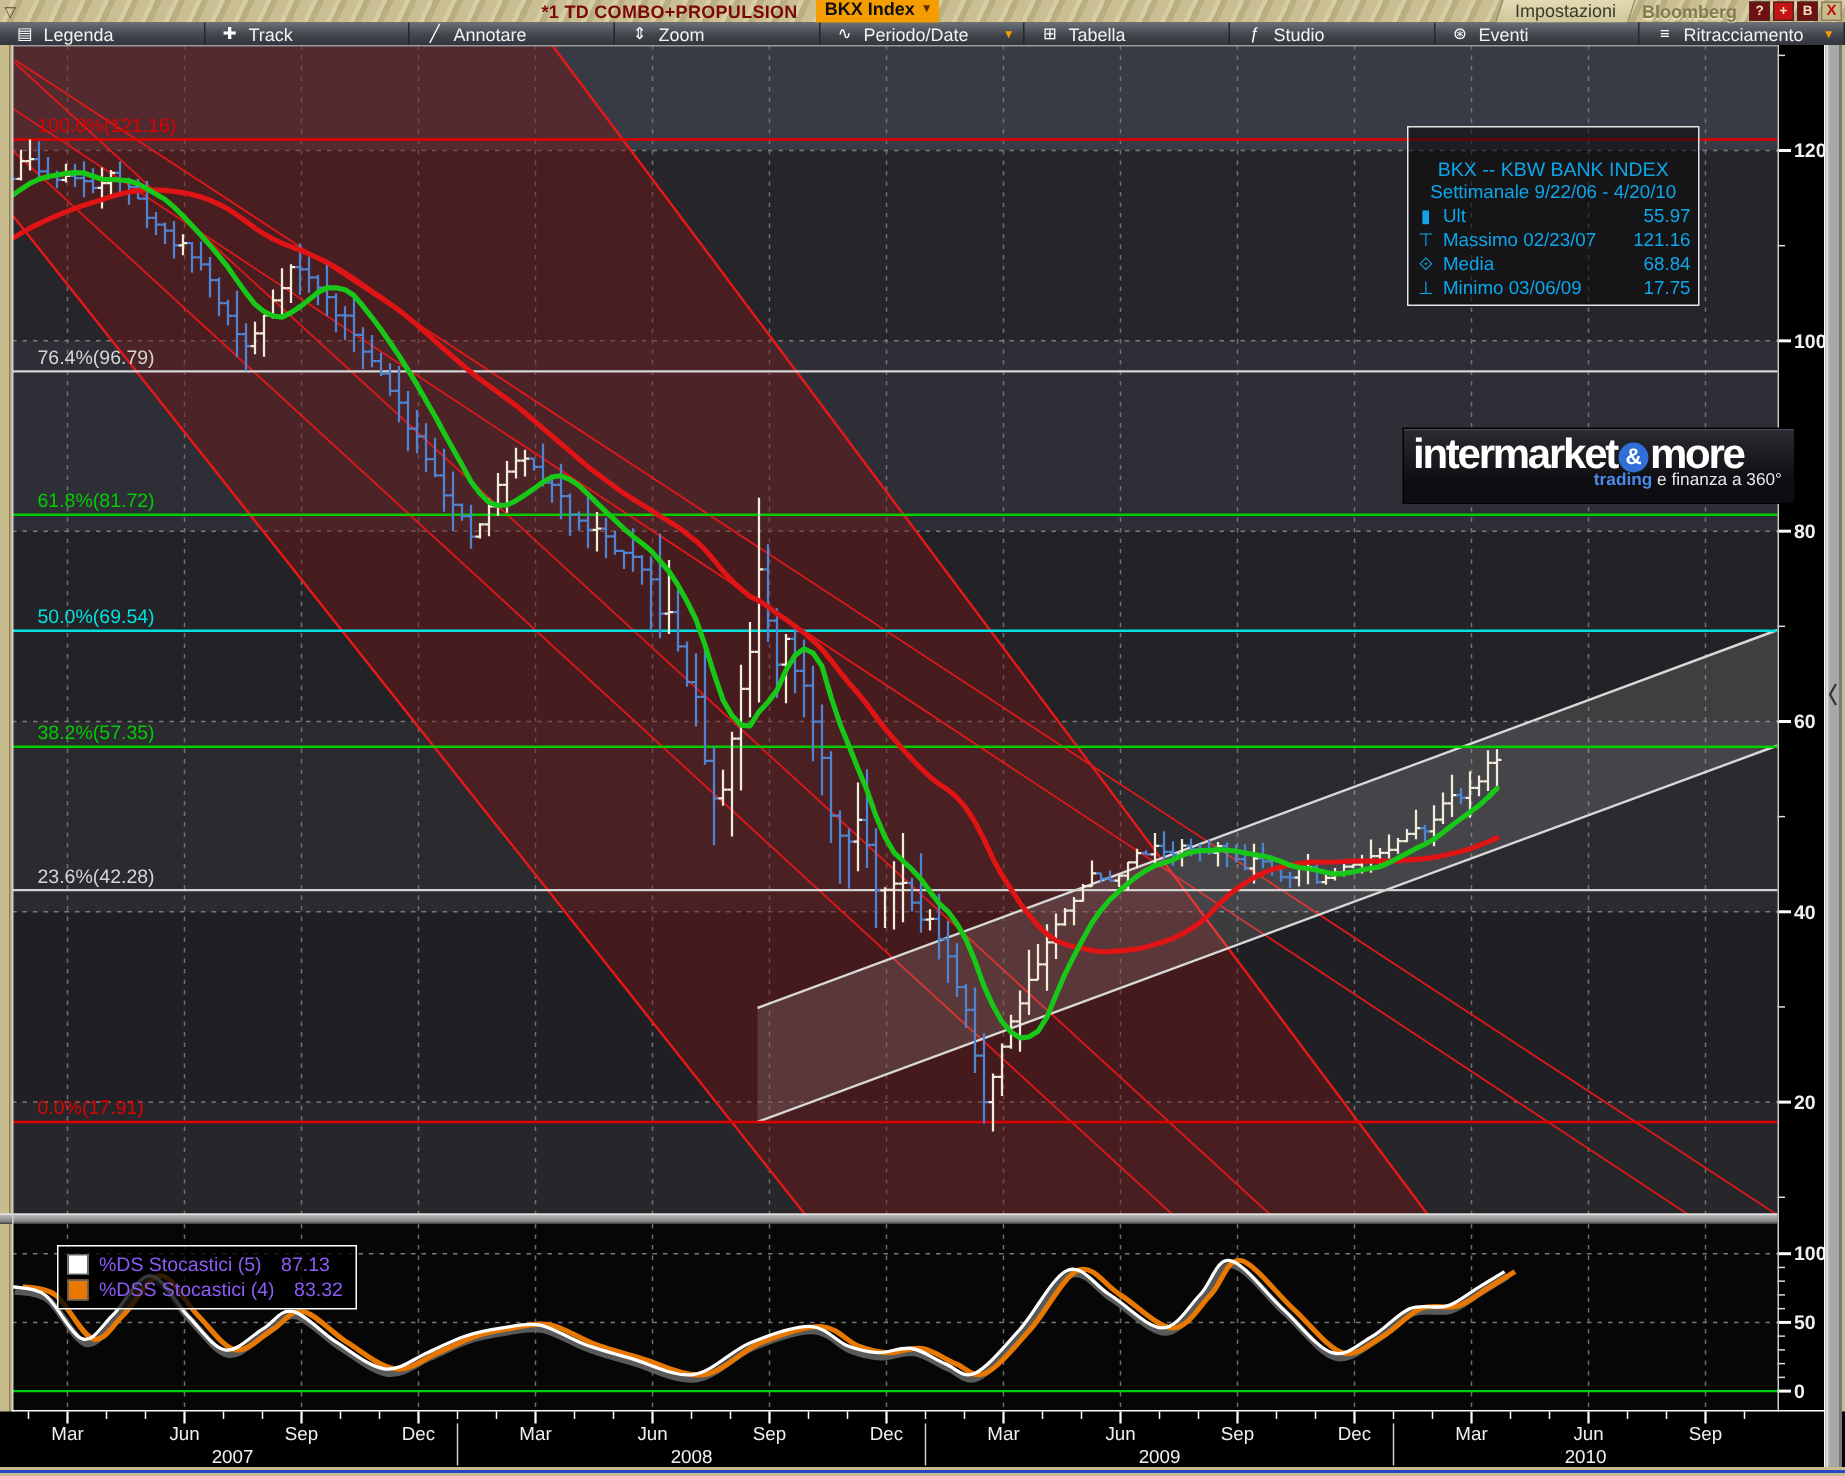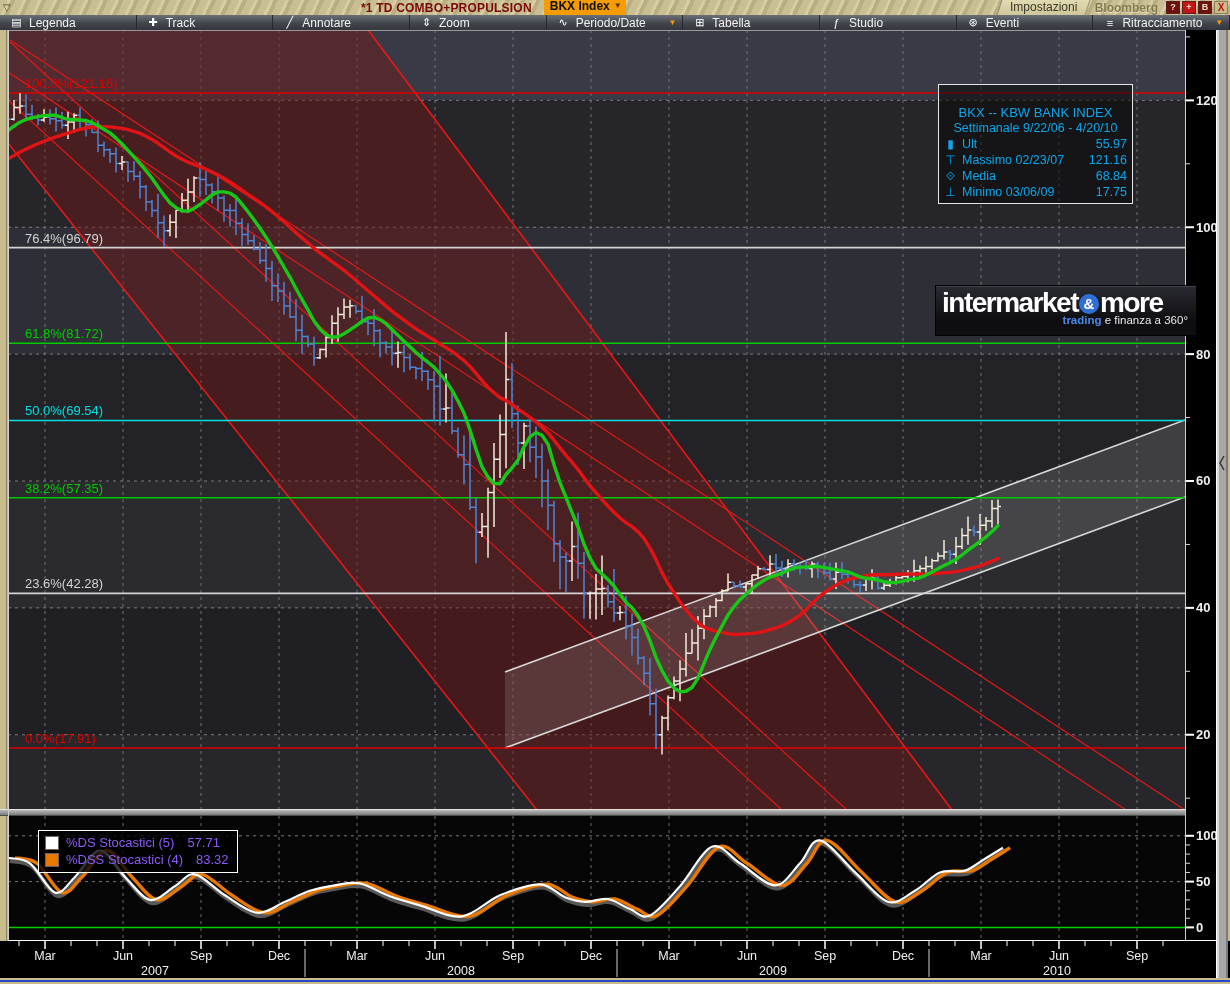--- a/index.html
+++ b/index.html
@@ -540,21 +540,21 @@
           <span>Minimo 03/06/09</span>
           <span class="ib-val">17.75</span>
         </div>
       </div>
   </div>
 
   <div class="overlay" id="stolegend">
       <div class="sl-row">
         <span class="sw" style="background:#ffffff"></span>
         <span>%DS Stocastici (5)</span>
-        <span class="sl-val">57.71</span>
+        <span class="sl-val">87.13</span>
       </div>
       <div class="sl-row">
         <span class="sw" style="background:#e87800"></span>
         <span>%DSS Stocastici (4)</span>
         <span class="sl-val">83.32</span>
       </div>
     </div>
 
   <div class="overlay" id="logo">
     <div class="l1"><span>intermarket</span><span class="amp">&amp;</span><span>more</span></div>

